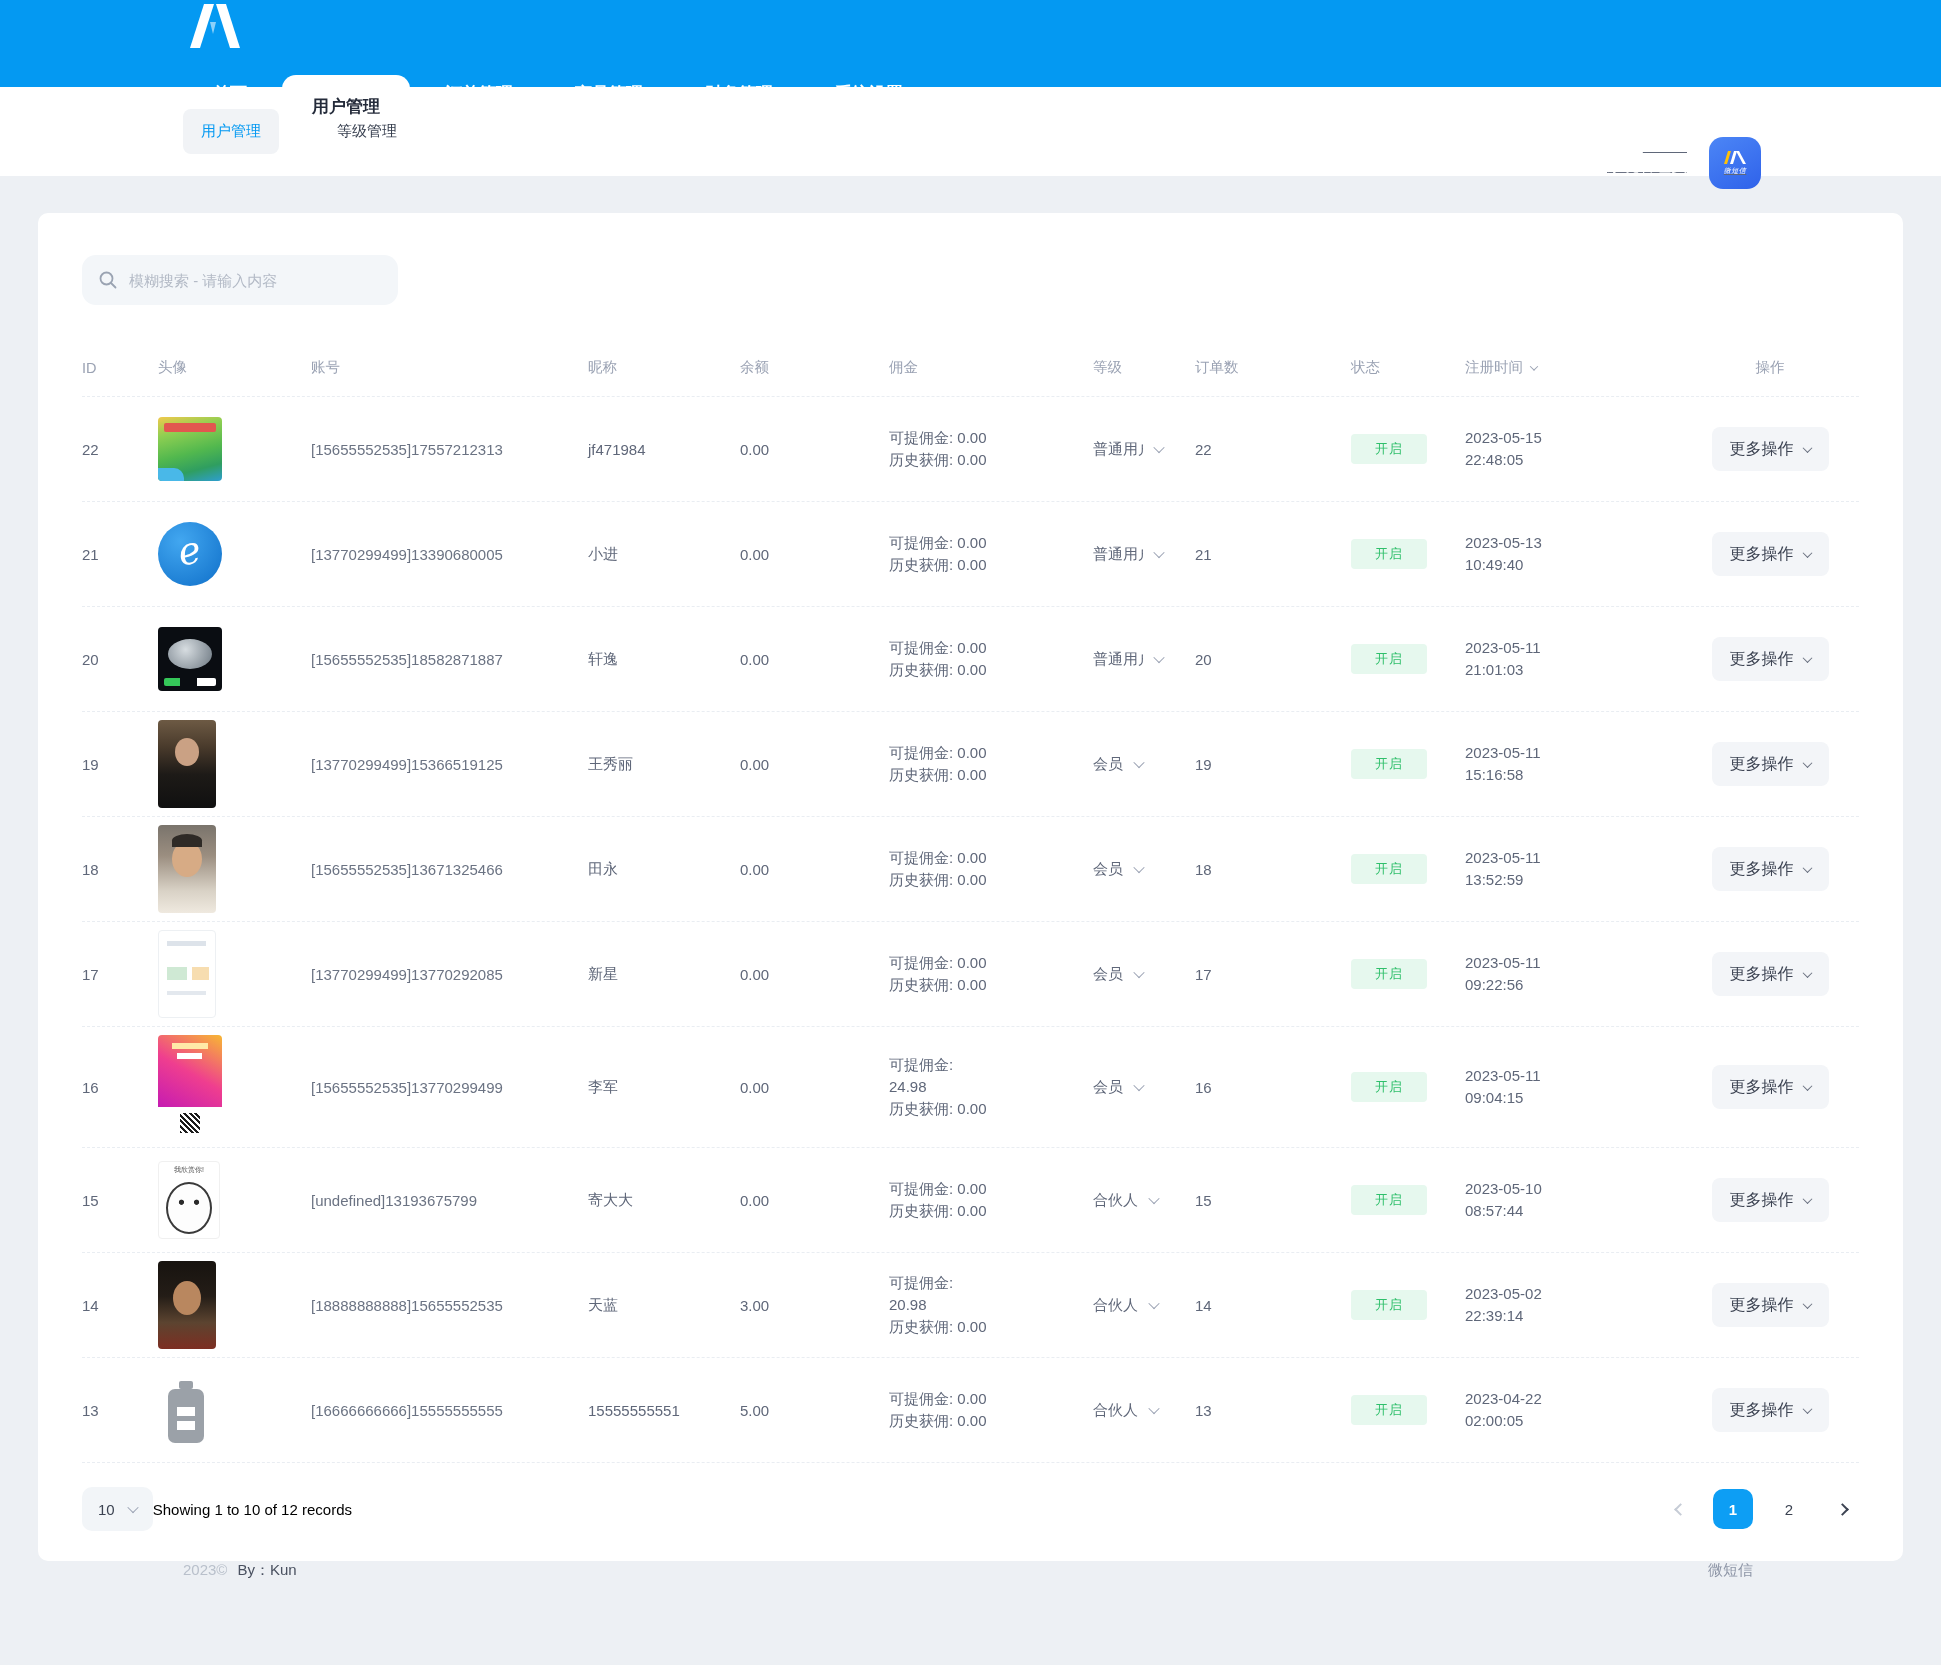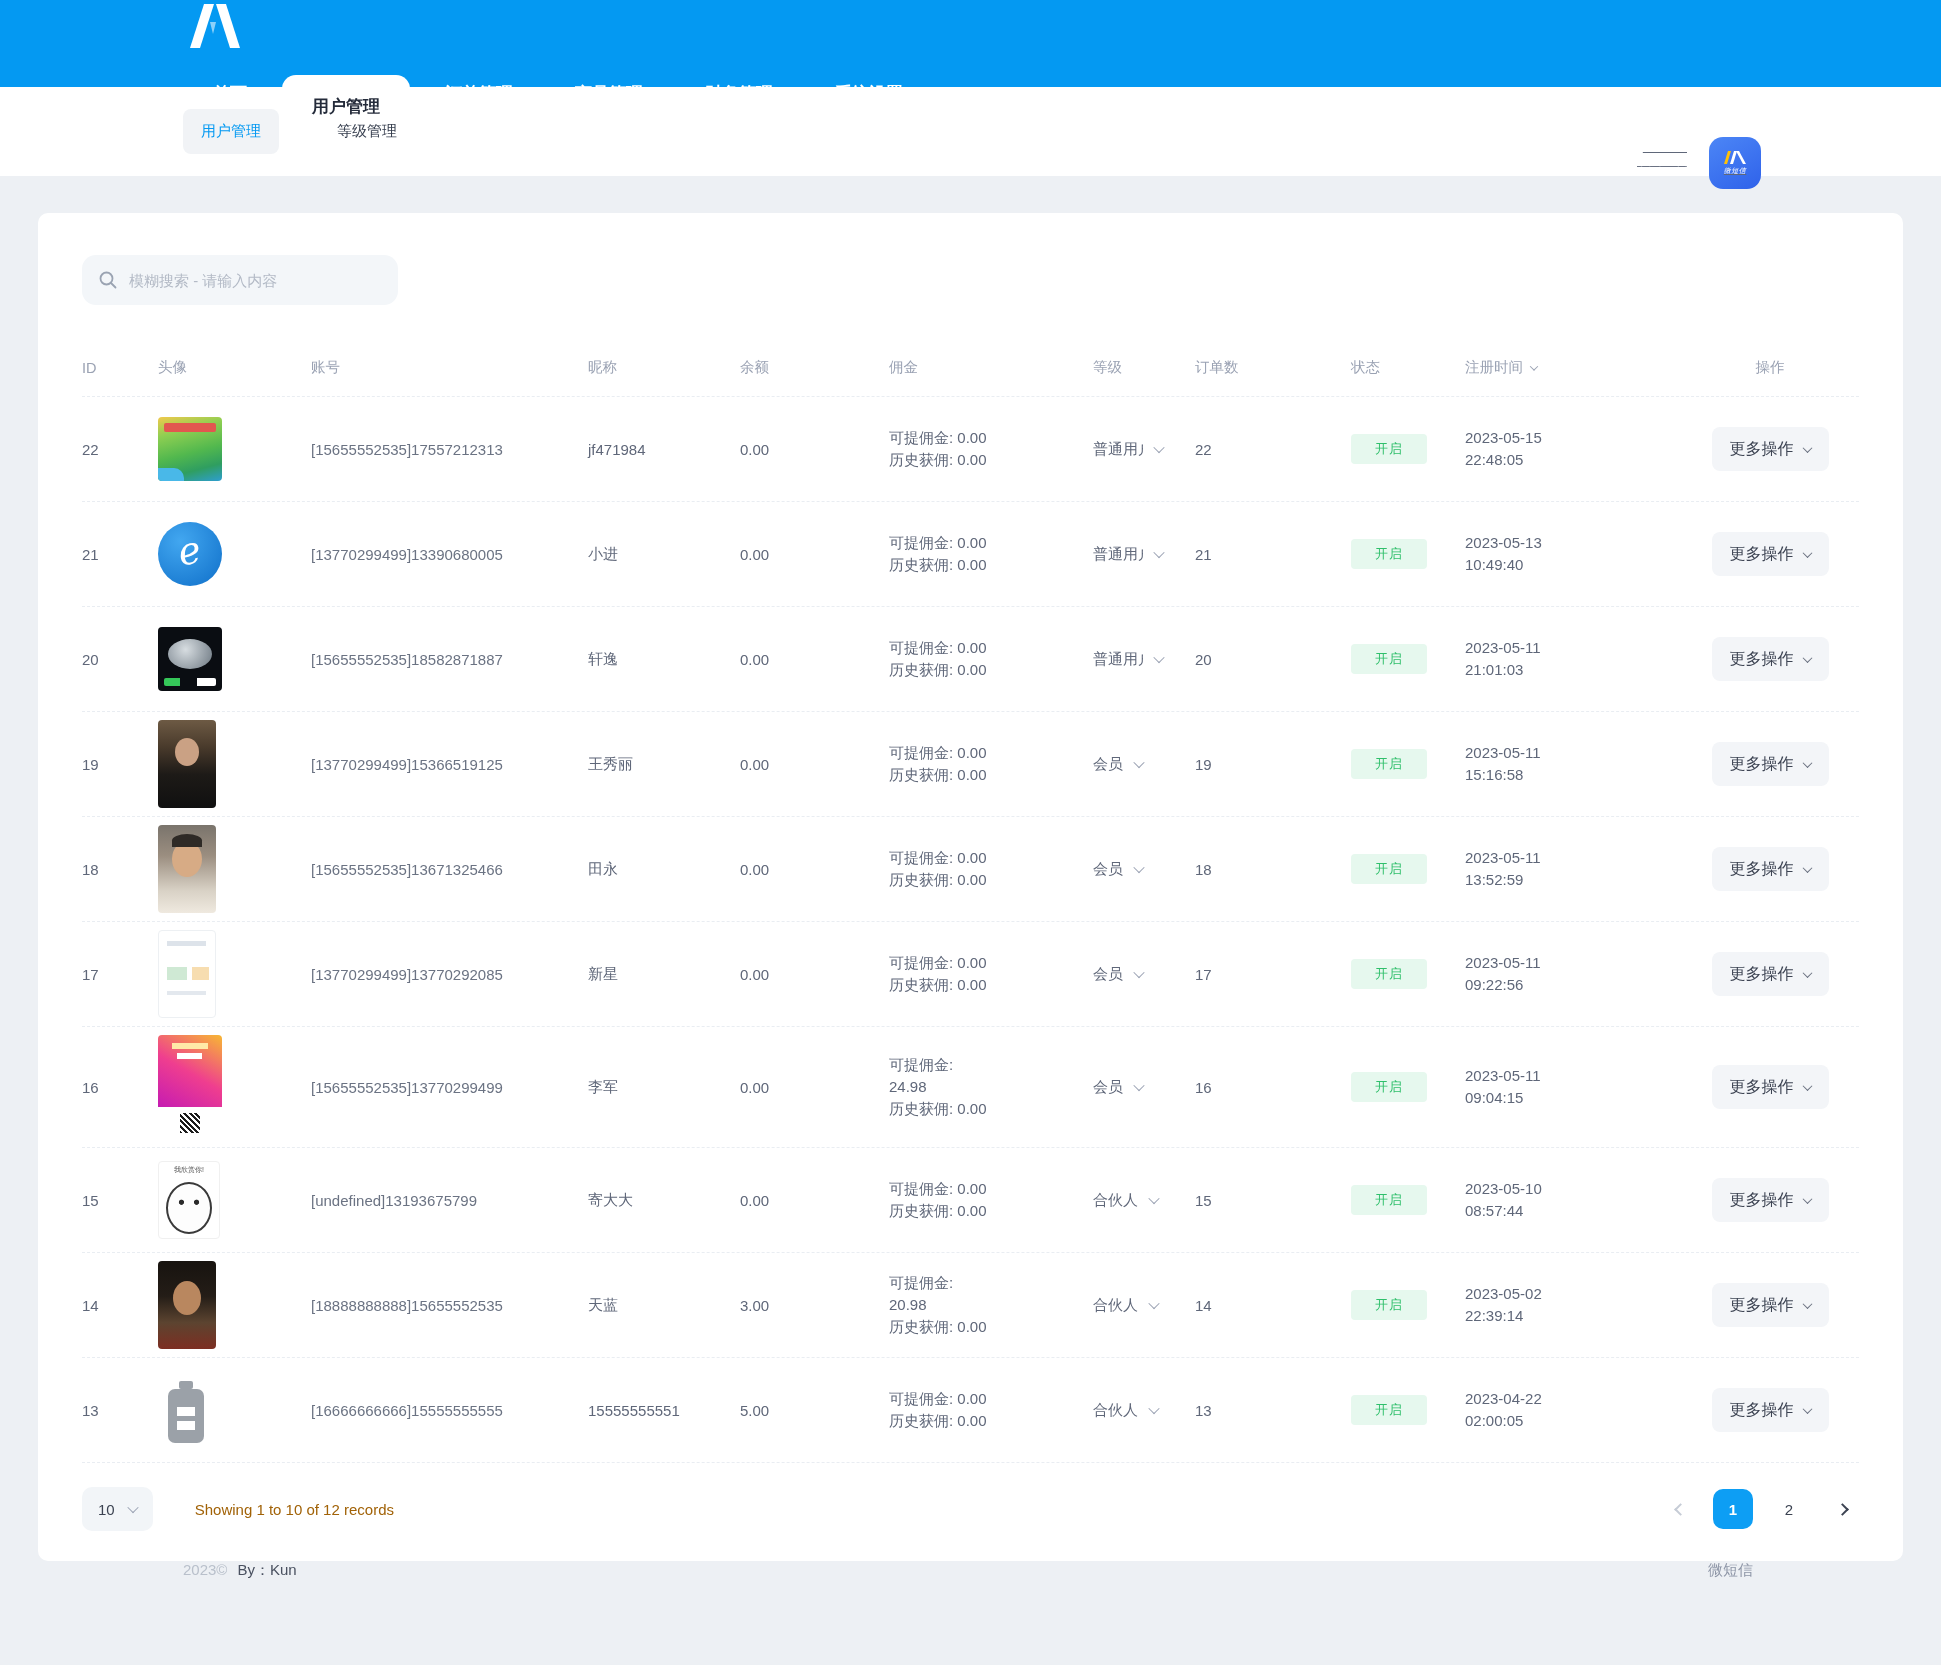--- a/index.html
+++ b/index.html
@@ -32,21 +32,21 @@
     cursor:pointer;white-space:nowrap;
   }
   .nav-item.active{
     height:62px;align-self:flex-end;background:#fff;color:#242b3a;
     border-radius:14px 14px 0 0;padding:0 30px;
   }
   .nav-right{margin-left:auto;display:flex;align-items:flex-start;gap:22px;text-decoration:underline;}
   .sun-btn{width:30px;height:30px;display:flex;align-items:center;justify-content:center;cursor:pointer;}
   .user-block{text-align:right;color:#fff;line-height:1.25;}
   .user-name{font-size:15px;font-weight:700;}
-  .user-role{font-size:10px;opacity:.92;}
+  .user-role{font-size:16px;opacity:.92;}
   .brand-avatar{
     width:52px;height:52px;border-radius:14px;cursor:pointer;
     background:linear-gradient(150deg,#4c86f6 0%,#2f62ea 100%);
     display:flex;flex-direction:column;align-items:center;justify-content:center;gap:1px;
   }
   .brand-avatar .brand-txt{font-size:7px;color:#fff;font-style:italic;letter-spacing:.5px;}
   
   .subnav{
     height:89px;background:#fff;display:flex;align-items:center;gap:40px;
     padding:0 183px;
@@ -142,21 +142,21 @@
   .av-meme::after{content:attr(data-label);position:absolute;top:3px;left:0;right:0;text-align:center;font-size:7px;color:#555;}
   .av-portrait-man2{width:58px;height:88px;background:linear-gradient(180deg,#17130f 0%,#241d17 40%,#5c4430 70%,#7d2e22 100%);}
   .av-portrait-man2::before{content:"";position:absolute;top:20px;left:50%;transform:translateX(-50%);width:28px;height:34px;border-radius:50%;background:#b9875f;}
   .av-battery{width:56px;height:70px;background:transparent;border-radius:0;}
   .av-battery::before{content:"";position:absolute;bottom:2px;left:50%;transform:translateX(-50%);width:36px;height:54px;border-radius:7px;
       background:linear-gradient(#fff 0 0) 50% 40%/18px 9px no-repeat,linear-gradient(#fff 0 0) 50% 70%/18px 9px no-repeat,#9ba1a8;}
   .av-battery::after{content:"";position:absolute;top:6px;left:50%;transform:translateX(-50%);width:14px;height:8px;border-radius:2px;background:#9ba1a8;}
   
   .pager{display:flex;align-items:center;margin-top:24px;}
   .size-select{display:flex;align-items:center;gap:14px;background:#f2f5f8;border-radius:10px;height:44px;padding:0 16px;font-size:15px;color:#3c4352;cursor:pointer;}
-  .summary{margin-left:42px;font-size:15px;color:#a16207;}
+  .summary{font-size:15px;color:#000000;}
   .pages{margin-left:auto;display:flex;align-items:center;gap:16px;}
   .pg-arrow{width:34px;height:34px;display:flex;align-items:center;justify-content:center;cursor:pointer;background:none;border:none;}
   .pg-arrow .arr{display:inline-block;width:9px;height:9px;border-right:2px solid #3c4352;border-bottom:2px solid #3c4352;}
   .pg-arrow.prev .arr{transform:rotate(135deg);border-color:#c6ccd6;}
   .pg-arrow.next .arr{transform:rotate(-45deg);}
   .page-btn{width:40px;height:40px;border:none;background:none;border-radius:10px;font-size:15px;color:#3c4352;cursor:pointer;font-family:inherit;display:flex;align-items:center;justify-content:center;}
   .page-btn.active{background:var(--accent);color:#fff;font-weight:700;}
   
   .footer{height:80px;display:flex;align-items:flex-start;padding:0 188px 0 183px;font-size:15px;}
   .footer .year{color:#b9c0cb;}

